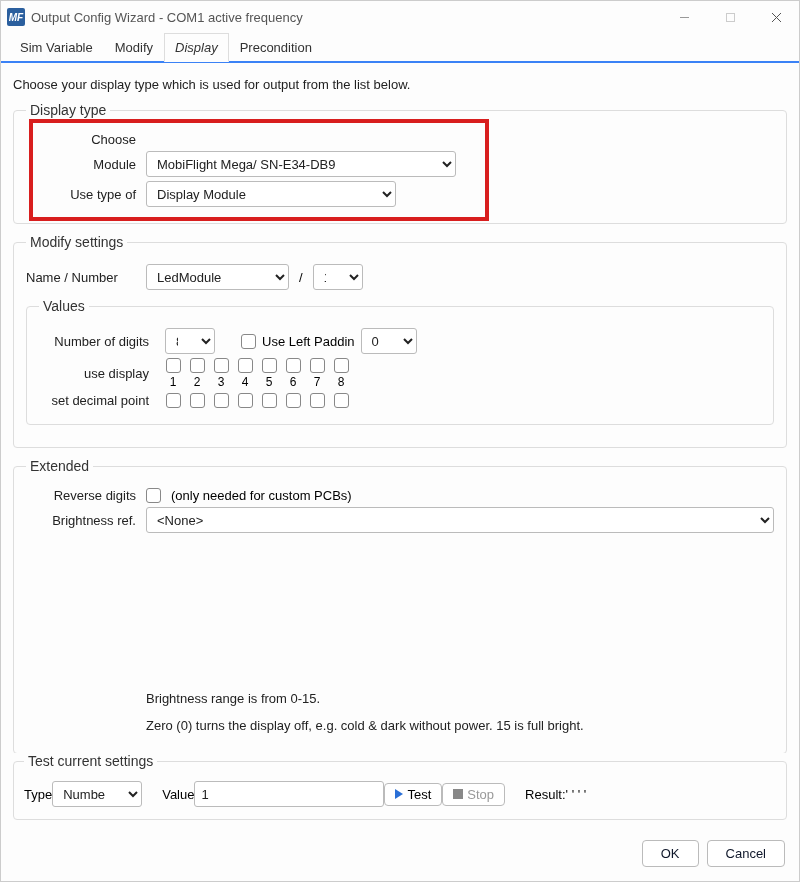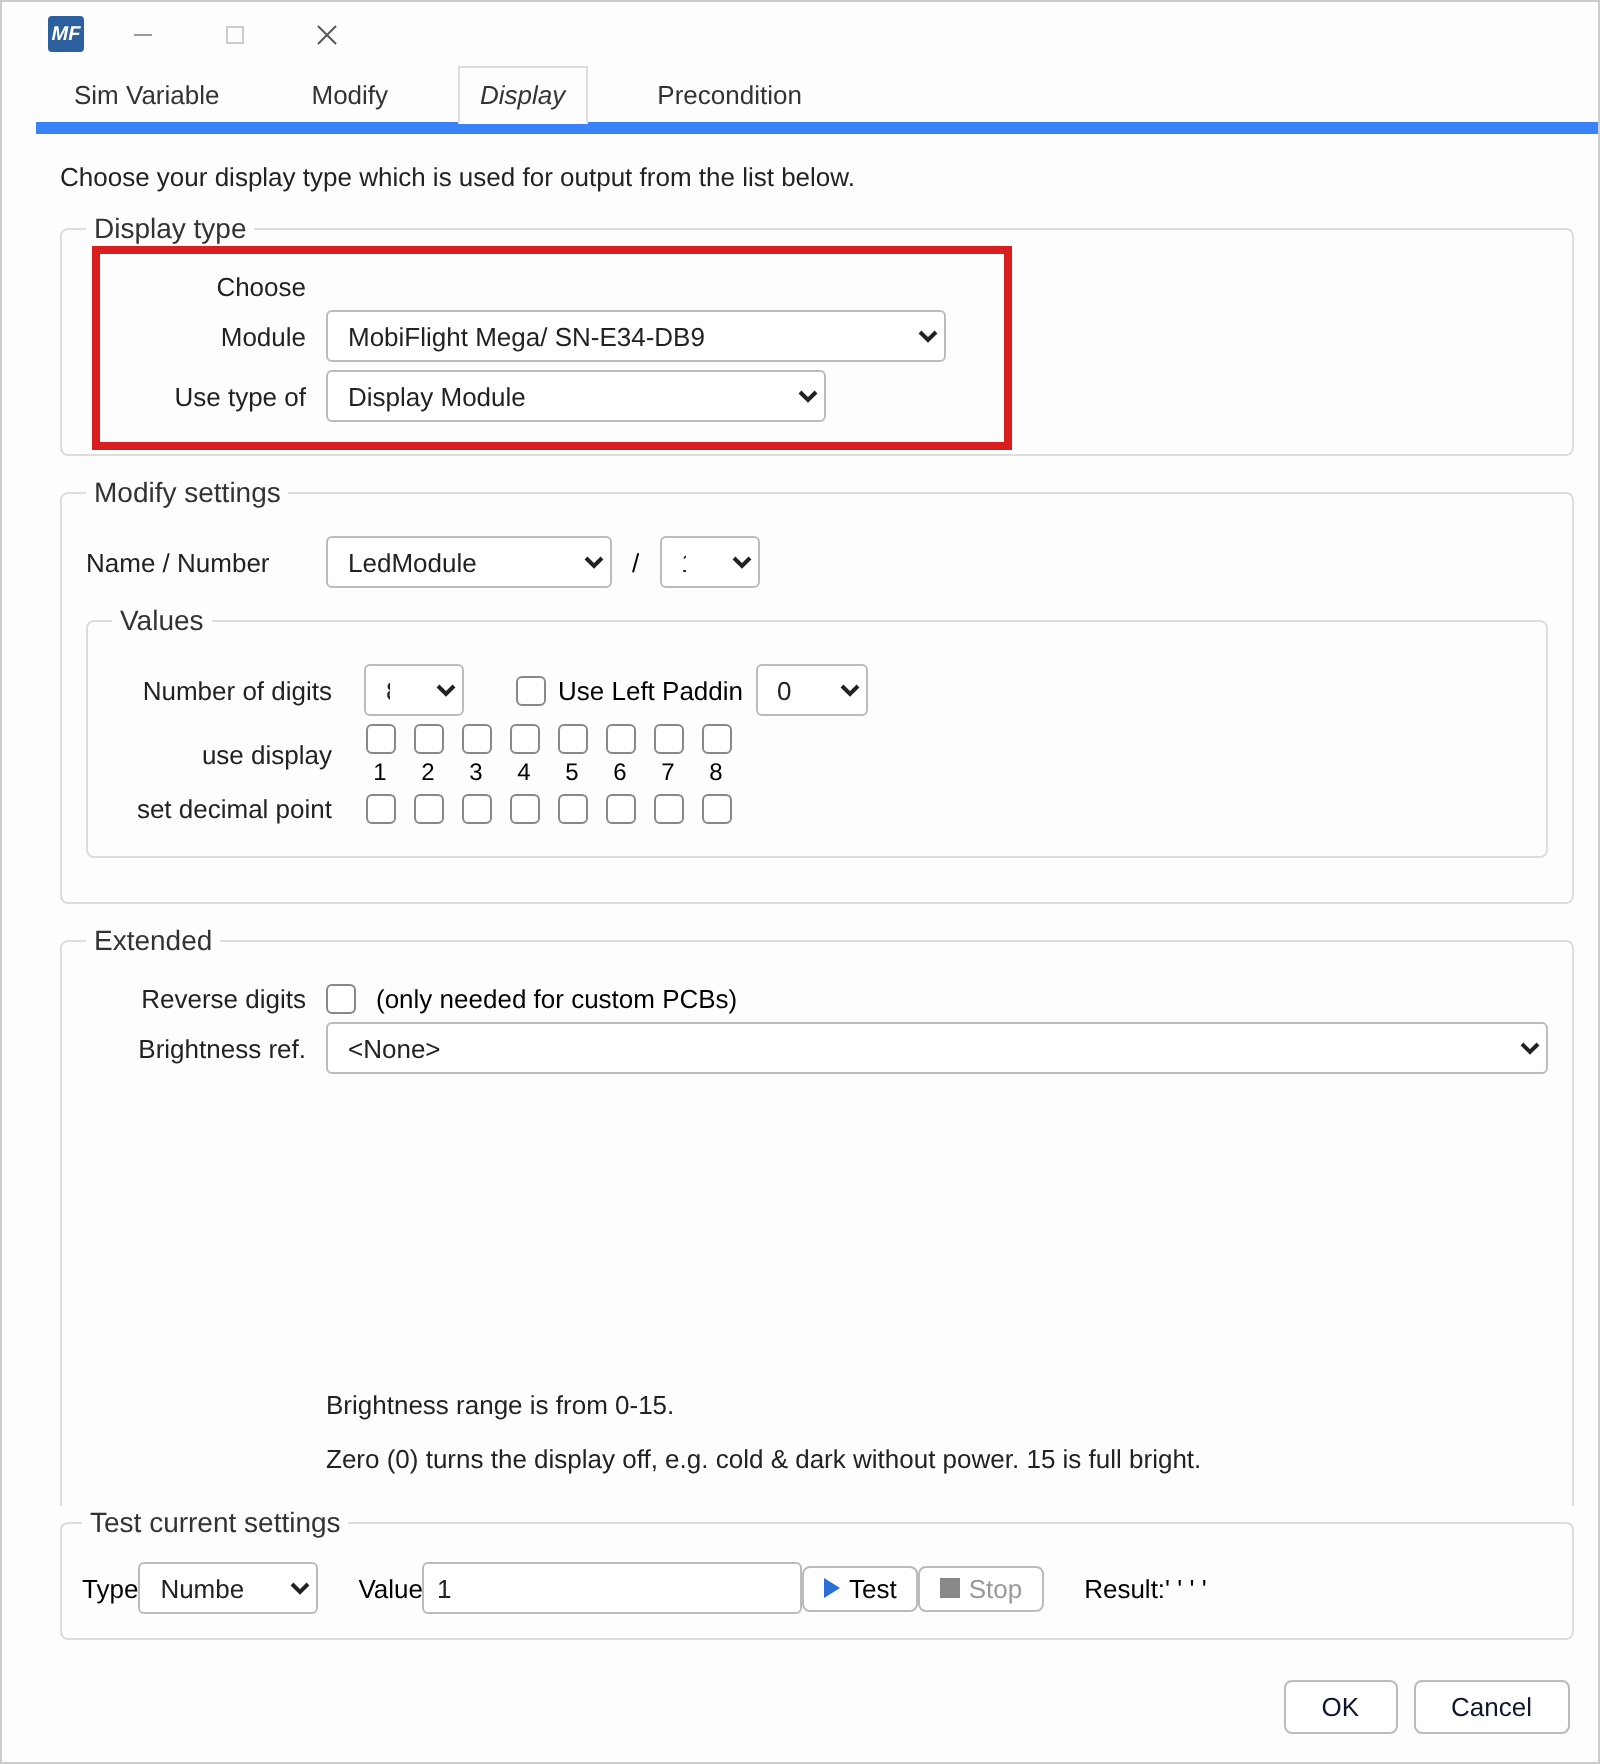--- a/index.html
+++ b/index.html
@@ -1,24 +1,24 @@
 <!DOCTYPE html>
 <html><head>
 <meta charset="utf-8">
 <style>
   * { box-sizing: border-box; font-family: "Segoe UI", Tahoma, sans-serif; font-size: 13px; }
   body { margin: 0; background: #fff; }
-  .window { width: 800px; height: 882px; border: 1px solid #ccc; background: #fdfdfd; position: relative; display: flex; flex-direction: column; padding-left: 17px; }
+  .window { width: 800px; height: 882px; border: 1px solid #ccc; background: #fdfdfd; position: relative; display: flex; flex-direction: column; }
   .titlebar { height: 32px; display: flex; align-items: center; padding: 0 0 0 6px; background: #fdfdfd; }
   .app-icon { width: 18px; height: 18px; background: #2b5f9e; color: #fff; font-size: 10px; font-weight: bold; font-style: italic; display: flex; align-items: center; justify-content: center; margin-right: 6px; border-radius: 2px; }
   .title-text { color: #555; flex: 1; }
   .win-btns { display: flex; }
   .win-btn { width: 46px; height: 32px; display: flex; align-items: center; justify-content: center; color: #888; }
   .win-btn svg { width: 11px; height: 11px; }
-  .tabs { display: flex; padding: 0 8px; border-bottom: 6px solid #3b82f6; gap: 24px; }
+  .tabs { display: flex; padding: 0 8px; border-bottom: 2px solid #3b82f6; }
   .tab { padding: 6px 10px; color: #333; border: 1px solid transparent; border-bottom: none; margin-bottom: -1px; }
   .tab.active { border-color: #ddd; background: #fdfdfd; border-bottom: 1px solid #fdfdfd; font-style: italic; }
   .body { flex: 1; padding: 10px 12px; overflow: hidden; }
   .instr { margin: 4px 0 10px 0; color: #222; }
   fieldset { border: 1px solid #ddd; border-radius: 4px; margin: 0 0 10px 0; padding: 10px 12px 12px 12px; }
   legend { padding: 0 4px; color: #333; font-size: 14px; }
   .row { display: flex; align-items: center; margin: 4px 0; }
   .label-col { width: 120px; text-align: right; padding-right: 10px; color: #222; }
   select, input[type=text] { border: 1px solid #bbb; border-radius: 3px; background: #fff; padding: 3px 6px; height: 26px; color: #222; }
   select { padding-right: 20px; }
@@ -36,20 +36,21 @@
   .stop-icon { width: 10px; height: 10px; background: #888; }
   .disabled { color: #999; }
   .ext-text { margin-left: 132px; color: #222; line-height: 1.6; }
 </style>
 </head>
 <body>
 
 <div class="window">
   <div class="titlebar">
     <div class="app-icon">MF</div>
+    <div class="title-text">Output Config Wizard - COM1 active frequency</div>
     <div class="win-btns">
       <div class="win-btn">
           <svg viewBox="0 0 11 11">
             <line x1="1" y1="5.5" x2="10" y2="5.5" stroke="#999" stroke-width="1"></line>
           </svg>
         </div>
       <div class="win-btn">
           <svg viewBox="0 0 11 11">
             <rect x="1.5" y="1.5" width="8" height="8" fill="none" stroke="#ccc" stroke-width="1"></rect>
           </svg>

